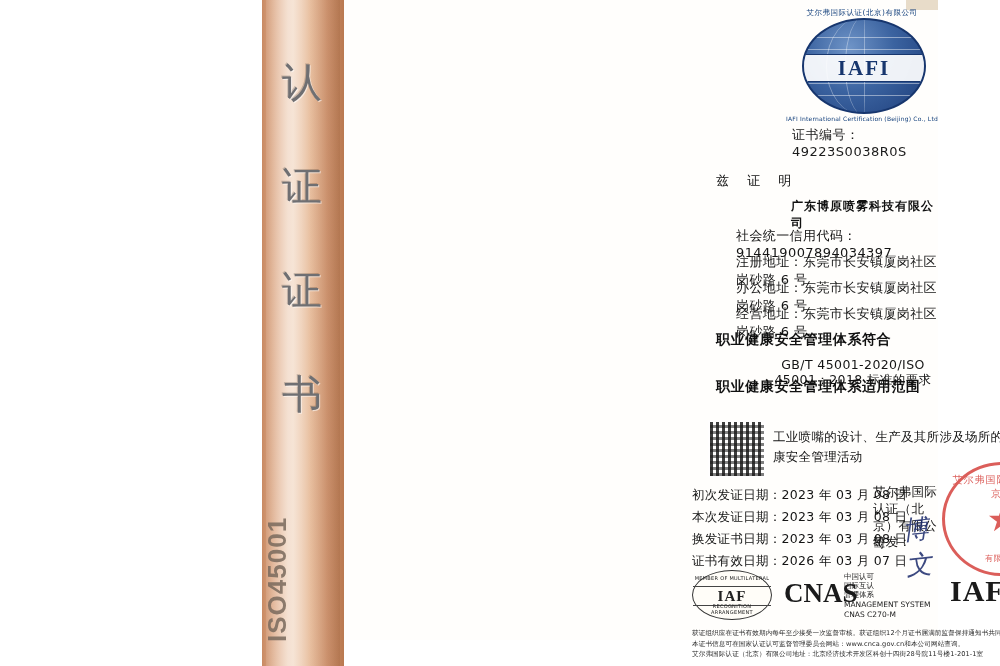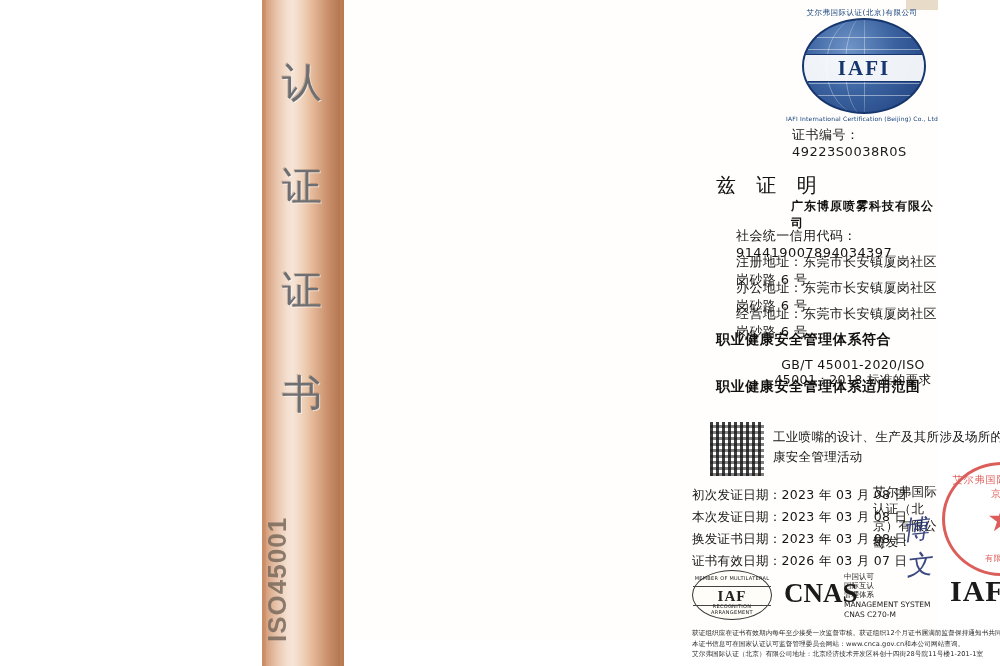--- a/index.html
+++ b/index.html
@@ -182,21 +182,21 @@
     top: 126px;
     font-size: 13px;
     color: #1b1b1b;
     font-family: "DejaVu Sans", sans-serif;
     letter-spacing: 0.5px;
   }
   .hereby {
     position: absolute;
     left: 372px;
     top: 172px;
-    font-size: 20px;
+    font-size: 13px;
     color: #111;
     letter-spacing: 7px;
     font-family: "DejaVu Sans", sans-serif;
   }
   .company {
     position: absolute;
     left: 447px;
     top: 198px;
     font-size: 12px;
     font-weight: bold;

